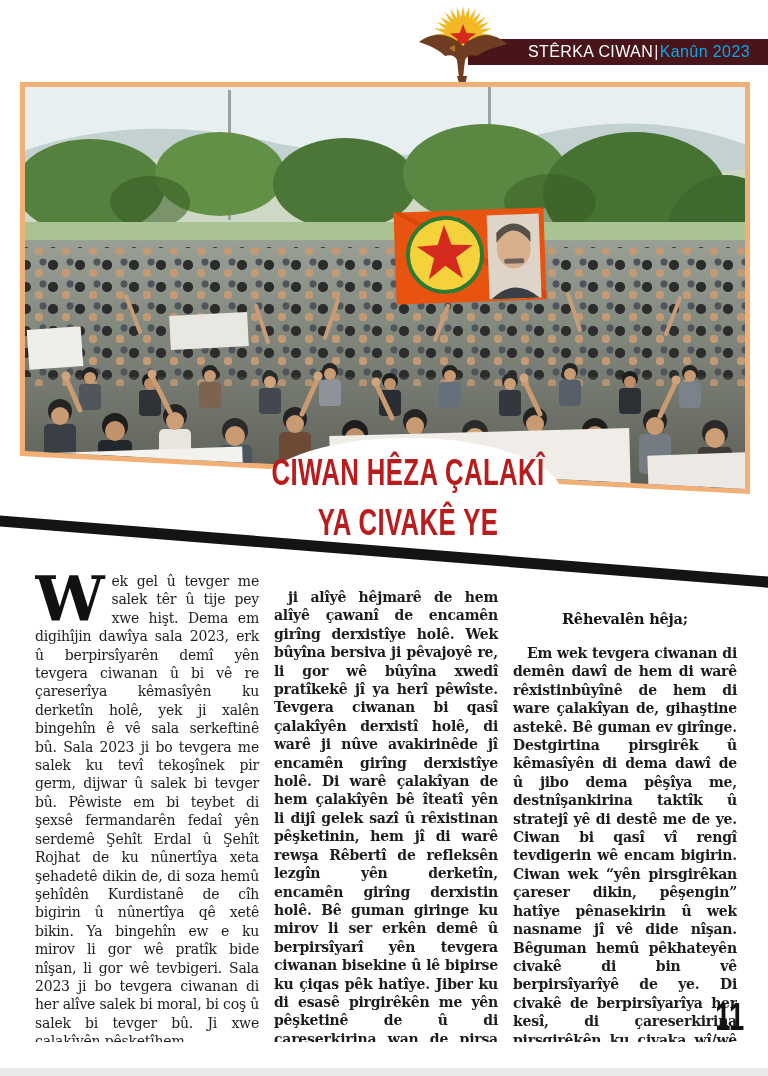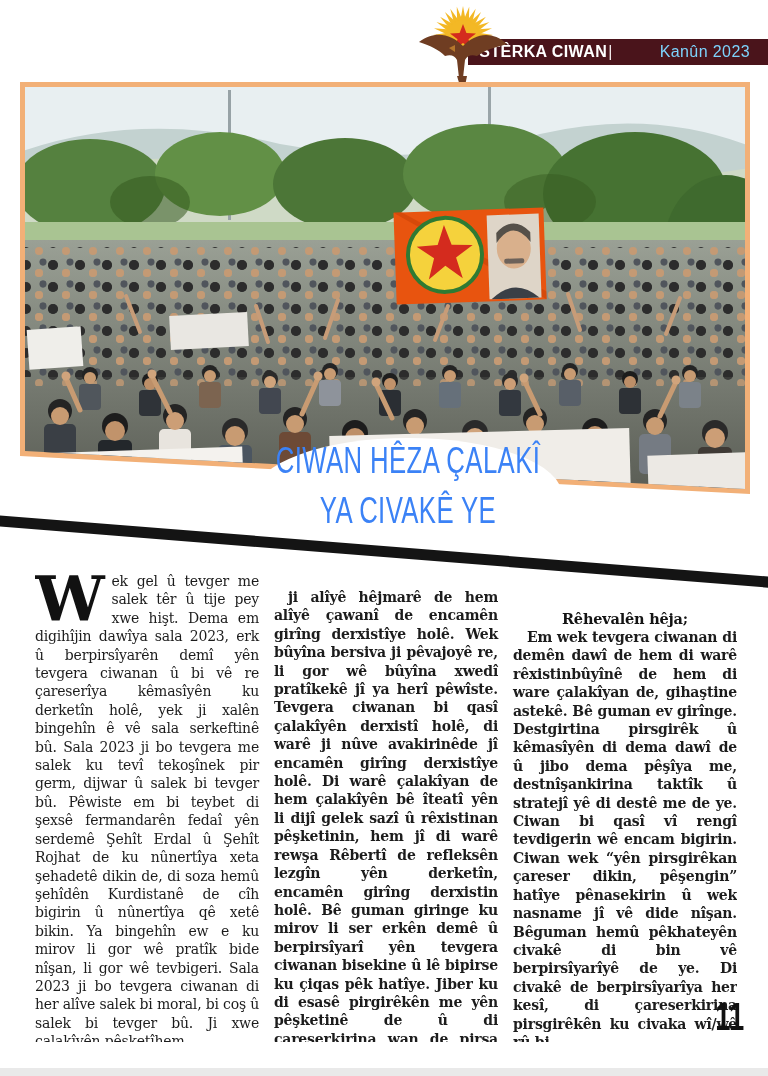--- a/index.html
+++ b/index.html
@@ -10,34 +10,34 @@
   
   .header-bar{
     position:absolute;left:468px;top:39px;width:300px;height:26px;
     background:#4a141b;display:flex;align-items:center;justify-content:flex-end;
     padding-right:0;box-sizing:border-box;
   }
   .header-text{
     color:#ffffff;font-size:16px;letter-spacing:.4px;white-space:nowrap;
     margin-right:18px;
   }
-  .header-text .mag{font-weight:bold;margin-top:9px;}
+  .header-text .mag{font-weight:normal;margin-top:9px;}
   .header-text .sep{font-weight:300;padding:0 1px;color:#f2e9ea;}
-  .header-text .issue{font-weight:400;color:#7dd3fc;margin-left:46px;}
+  .header-text .issue{font-weight:400;color:#0ea5e9;}
   .logo{position:absolute;left:413px;top:4px;width:100px;height:96px;}
   
   .photo-wrap{position:absolute;left:20px;top:82px;width:730px;height:412px;}
   
   .title-circle{
     position:absolute;left:254px;top:438px;width:308px;height:114px;
     background:#ffffff;border-radius:50%;
   }
   .article-title{
-    position:absolute;left:208px;top:436px;width:400px;text-align:center;
-    color:#3b82f6;font-weight:400;line-height:50px;font-size:33px;
+    position:absolute;left:208px;top:448px;width:400px;text-align:center;
+    color:#b91c1c;font-weight:700;line-height:50px;font-size:33px;
     letter-spacing:.5px;
   }
   .article-title .tline{display:block;transform:scaleX(.78) scaleY(1.12);transform-origin:center;}
   
   .diagonal-band{
     position:absolute;left:-6px;top:515px;width:800px;height:11px;
     background:#141414;transform:rotate(4.55deg);transform-origin:0 0;
   }
   
   .columns{
@@ -52,21 +52,21 @@
   }
   .indent{text-indent:14px;font-weight:bold;}
   .col2pad{padding-top:16px;}
   .col3pad{padding-top:38px;}
   .dropcap{
     float:left;font-family:"DejaVu Serif",serif;font-weight:bold;
     font-size:62px;line-height:48px;margin:3px 7px 0 0;color:#111;
   }
   .col-heading{
     font-family:"DejaVu Serif",serif;font-weight:bold;font-size:14.5px;
-    text-align:center;color:#141414;margin:0 0 1px 0;letter-spacing:-0.2px;
+    text-align:center;color:#141414;margin:0 0 17px 0;letter-spacing:-0.2px;
   }
   
   .page-number{
     position:absolute;right:24px;top:996px;font-weight:800;font-size:38px;
     color:#111;transform:scaleX(.72);transform-origin:right center;
     font-family:"Liberation Sans",sans-serif;
   }
   .bottom-strip{position:absolute;left:0;bottom:0;width:768px;height:8px;background:#e9e9e9;}
 </style>
 </head>

